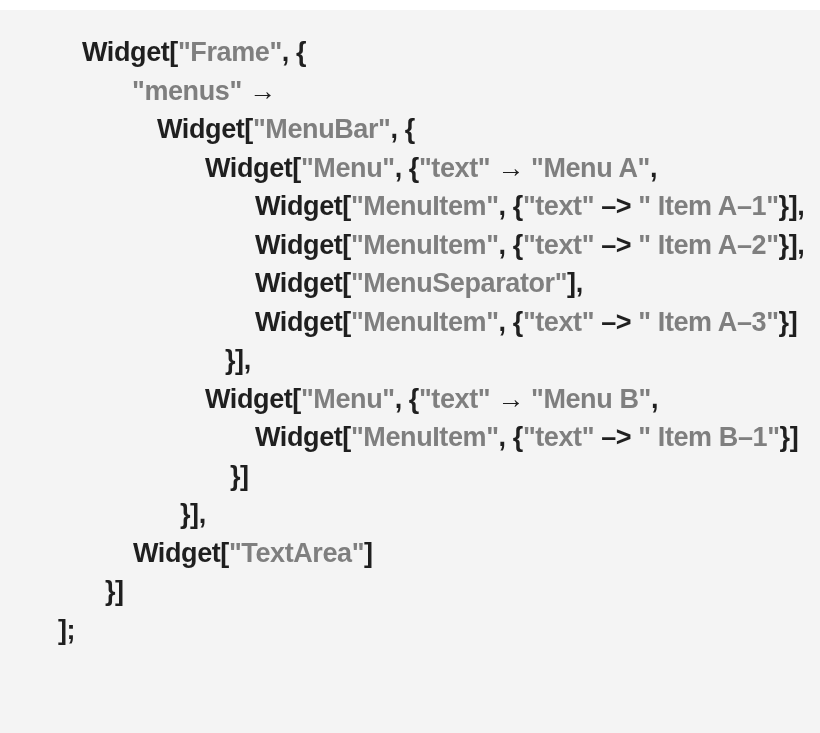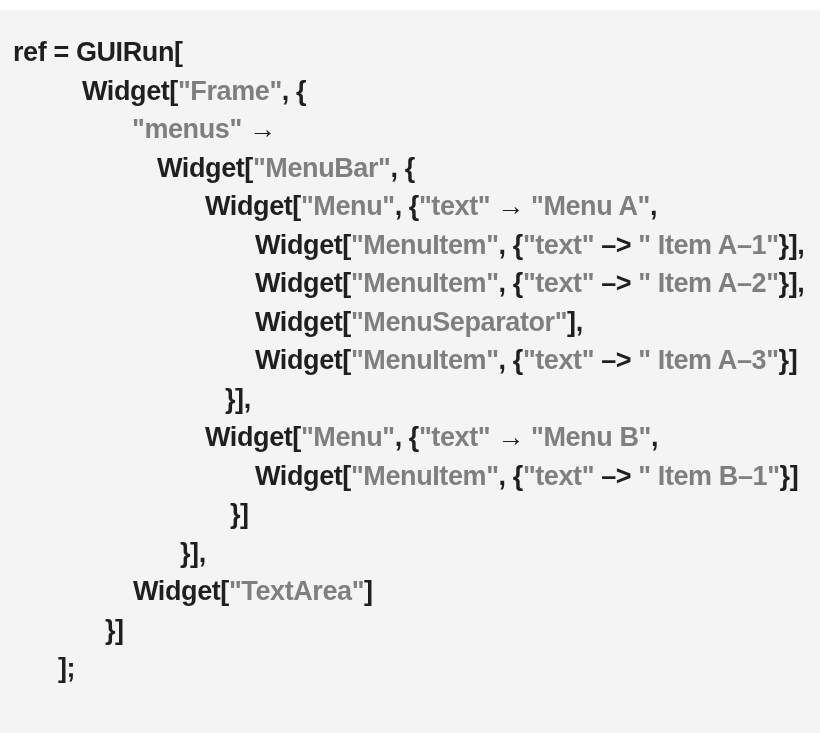--- a/index.html
+++ b/index.html
@@ -35,21 +35,20 @@
   }
   .seg { display: inline; }
 </style>
 </head>
 <body style="background: rgb(255, 255, 255);">
 
 <div class="top-strip" style="background: rgb(255, 255, 255);"></div>
 
 <div class="code-panel" style="background: rgb(244, 244, 244);">
   <div class="code-listing" id="code-listing">
-      <div class="code-line" style="margin-left: 13px;"><span class="seg seg-code" style="color: rgb(31, 31, 31);">ref = GUIRun[</span></div>
       <div class="code-line" style="margin-left: 82px;"><span class="seg seg-code" style="color: rgb(31, 31, 31);">Widget[</span><span class="seg seg-string" style="color: rgb(127, 127, 127);">"Frame"</span><span class="seg seg-code" style="color: rgb(31, 31, 31);">, {</span></div>
       <div class="code-line" style="margin-left: 132px;"><span class="seg seg-string" style="color: rgb(127, 127, 127);">"menus"</span><span class="seg seg-code" style="color: rgb(31, 31, 31);"> →</span></div>
       <div class="code-line" style="margin-left: 157px;"><span class="seg seg-code" style="color: rgb(31, 31, 31);">Widget[</span><span class="seg seg-string" style="color: rgb(127, 127, 127);">"MenuBar"</span><span class="seg seg-code" style="color: rgb(31, 31, 31);">, {</span></div>
       <div class="code-line" style="margin-left: 205px;"><span class="seg seg-code" style="color: rgb(31, 31, 31);">Widget[</span><span class="seg seg-string" style="color: rgb(127, 127, 127);">"Menu"</span><span class="seg seg-code" style="color: rgb(31, 31, 31);">, {</span><span class="seg seg-string" style="color: rgb(127, 127, 127);">"text"</span><span class="seg seg-code" style="color: rgb(31, 31, 31);"> → </span><span class="seg seg-string" style="color: rgb(127, 127, 127);">"Menu A"</span><span class="seg seg-code" style="color: rgb(31, 31, 31);">,</span></div>
       <div class="code-line" style="margin-left: 255px;"><span class="seg seg-code" style="color: rgb(31, 31, 31);">Widget[</span><span class="seg seg-string" style="color: rgb(127, 127, 127);">"MenuItem"</span><span class="seg seg-code" style="color: rgb(31, 31, 31);">, {</span><span class="seg seg-string" style="color: rgb(127, 127, 127);">"text"</span><span class="seg seg-code" style="color: rgb(31, 31, 31);"> –&gt; </span><span class="seg seg-string" style="color: rgb(127, 127, 127);">" Item A–1"</span><span class="seg seg-code" style="color: rgb(31, 31, 31);">}],</span></div>
       <div class="code-line" style="margin-left: 255px;"><span class="seg seg-code" style="color: rgb(31, 31, 31);">Widget[</span><span class="seg seg-string" style="color: rgb(127, 127, 127);">"MenuItem"</span><span class="seg seg-code" style="color: rgb(31, 31, 31);">, {</span><span class="seg seg-string" style="color: rgb(127, 127, 127);">"text"</span><span class="seg seg-code" style="color: rgb(31, 31, 31);"> –&gt; </span><span class="seg seg-string" style="color: rgb(127, 127, 127);">" Item A–2"</span><span class="seg seg-code" style="color: rgb(31, 31, 31);">}],</span></div>
       <div class="code-line" style="margin-left: 255px;"><span class="seg seg-code" style="color: rgb(31, 31, 31);">Widget[</span><span class="seg seg-string" style="color: rgb(127, 127, 127);">"MenuSeparator"</span><span class="seg seg-code" style="color: rgb(31, 31, 31);">],</span></div>
       <div class="code-line" style="margin-left: 255px;"><span class="seg seg-code" style="color: rgb(31, 31, 31);">Widget[</span><span class="seg seg-string" style="color: rgb(127, 127, 127);">"MenuItem"</span><span class="seg seg-code" style="color: rgb(31, 31, 31);">, {</span><span class="seg seg-string" style="color: rgb(127, 127, 127);">"text"</span><span class="seg seg-code" style="color: rgb(31, 31, 31);"> –&gt; </span><span class="seg seg-string" style="color: rgb(127, 127, 127);">" Item A–3"</span><span class="seg seg-code" style="color: rgb(31, 31, 31);">}]</span></div>
       <div class="code-line" style="margin-left: 225px;"><span class="seg seg-code" style="color: rgb(31, 31, 31);">}],</span></div>
       <div class="code-line" style="margin-left: 205px;"><span class="seg seg-code" style="color: rgb(31, 31, 31);">Widget[</span><span class="seg seg-string" style="color: rgb(127, 127, 127);">"Menu"</span><span class="seg seg-code" style="color: rgb(31, 31, 31);">, {</span><span class="seg seg-string" style="color: rgb(127, 127, 127);">"text"</span><span class="seg seg-code" style="color: rgb(31, 31, 31);"> → </span><span class="seg seg-string" style="color: rgb(127, 127, 127);">"Menu B"</span><span class="seg seg-code" style="color: rgb(31, 31, 31);">,</span></div>

